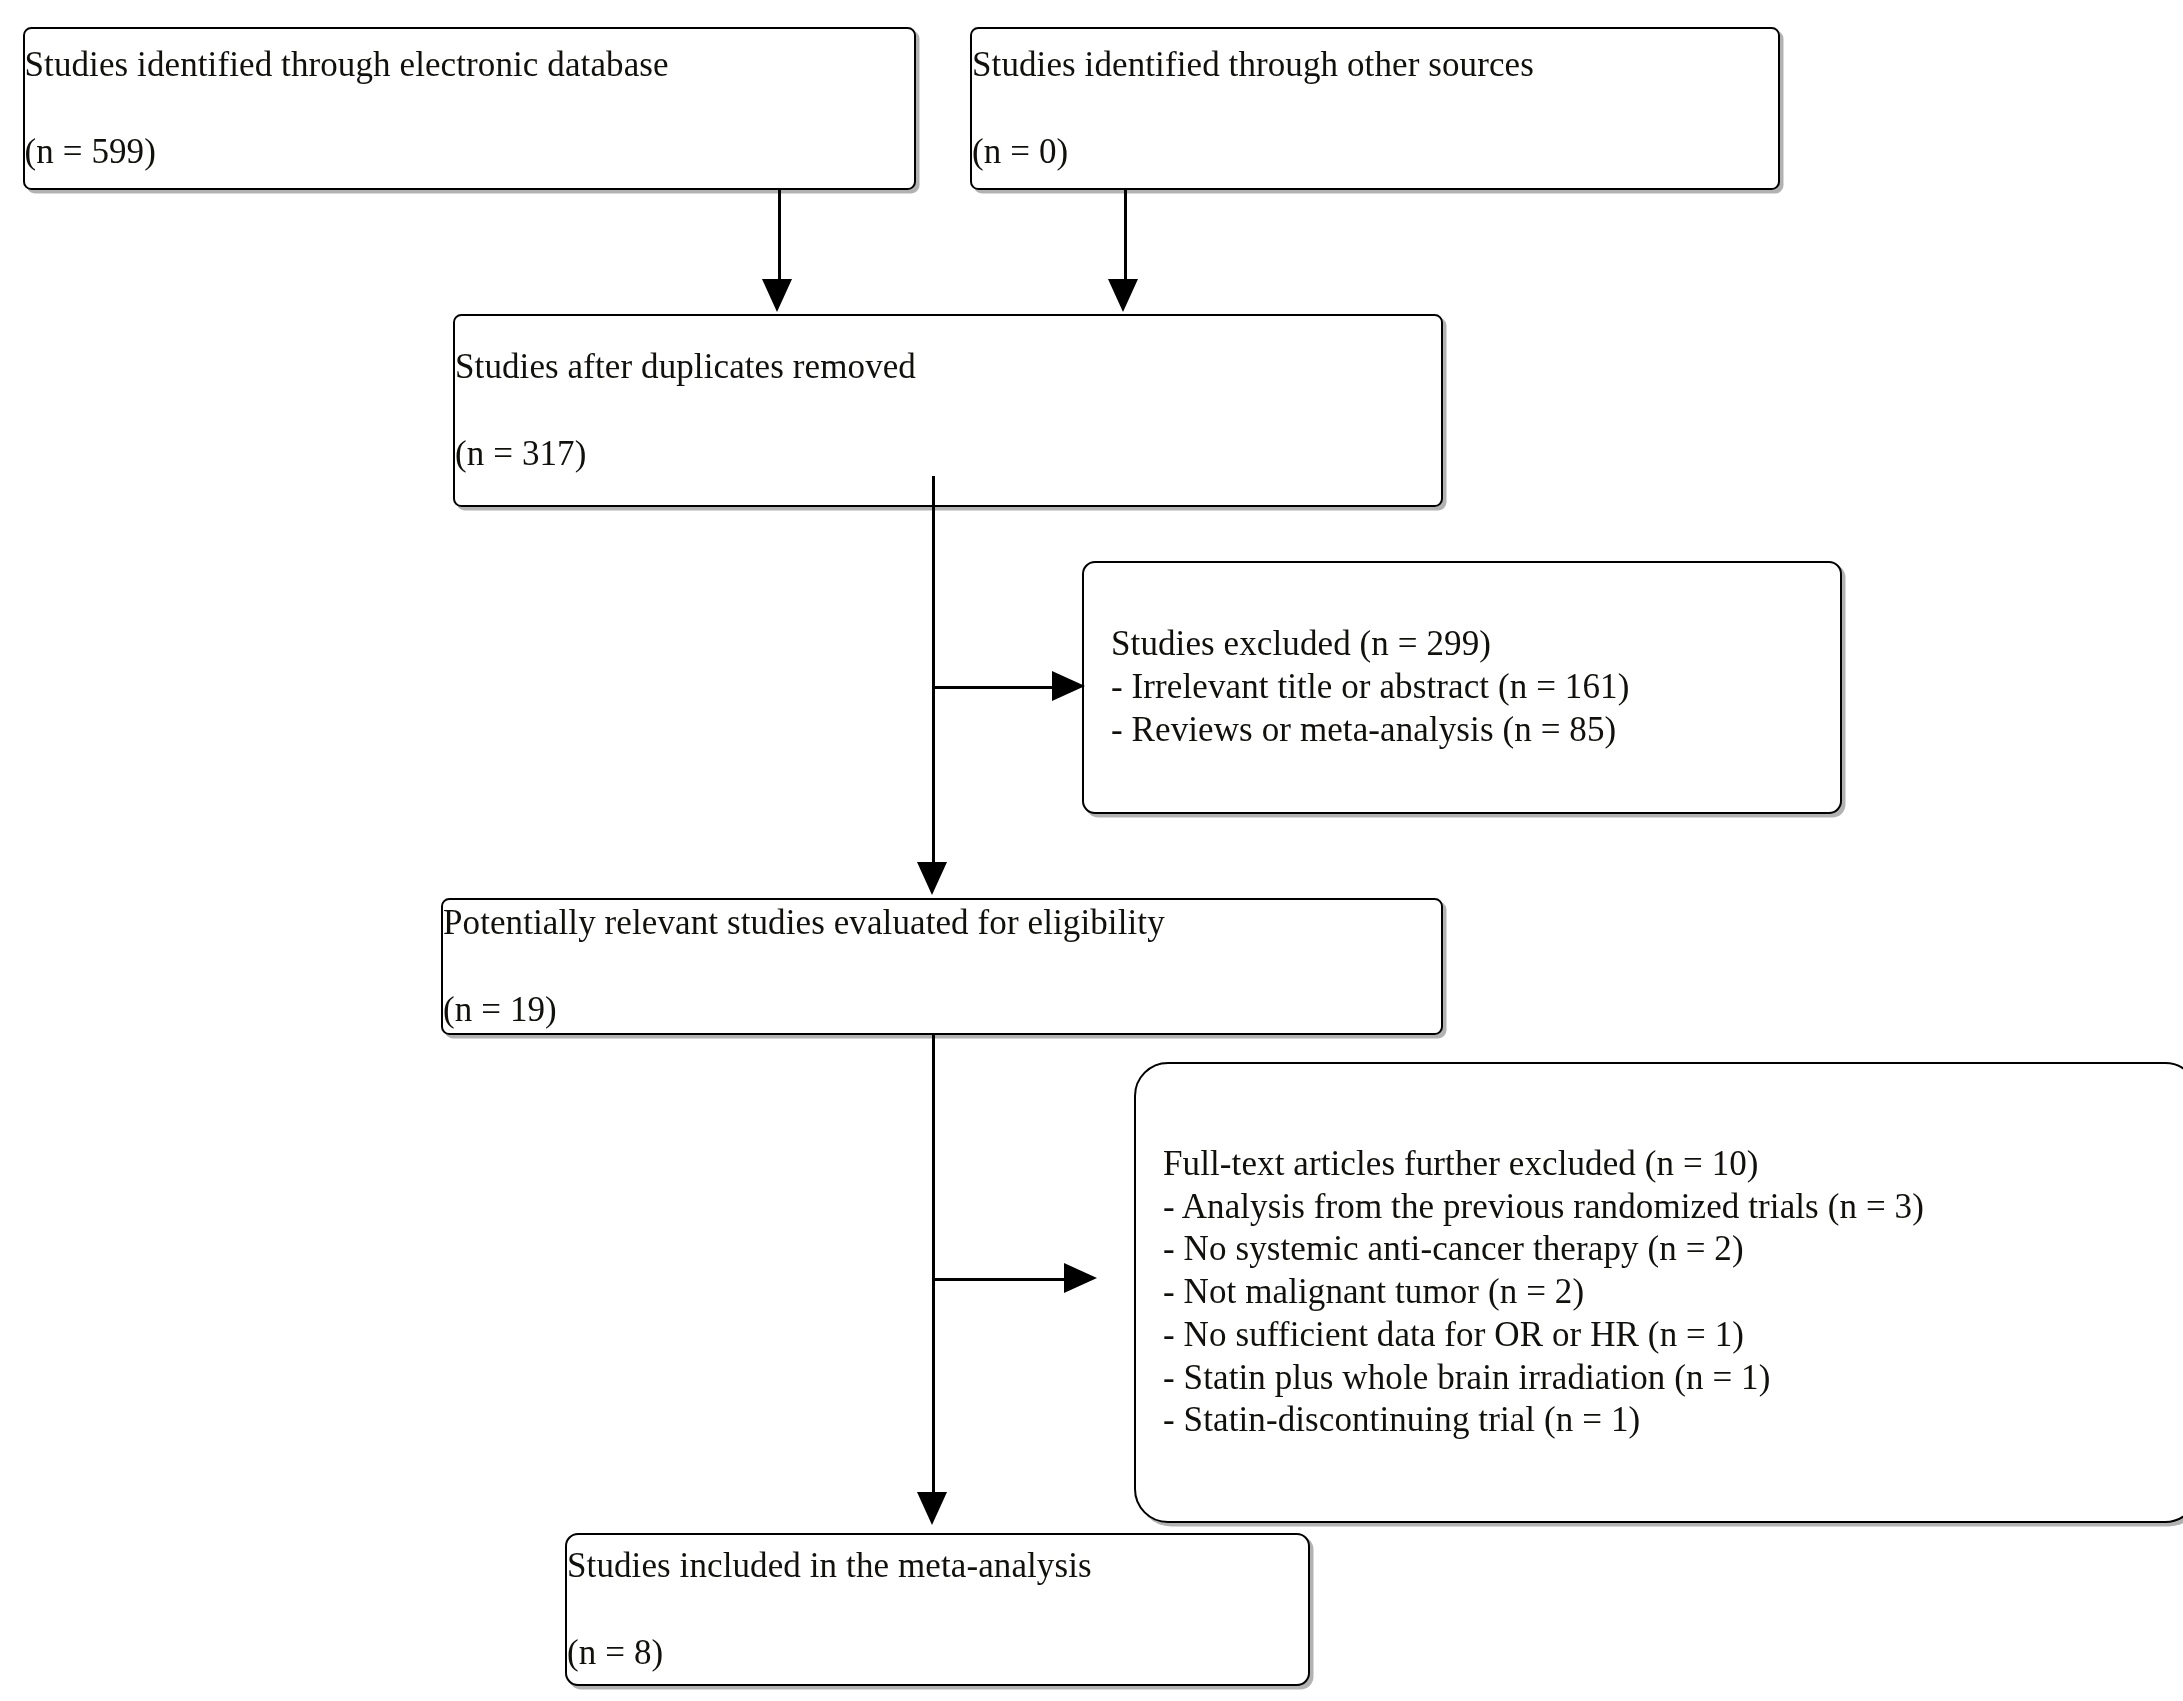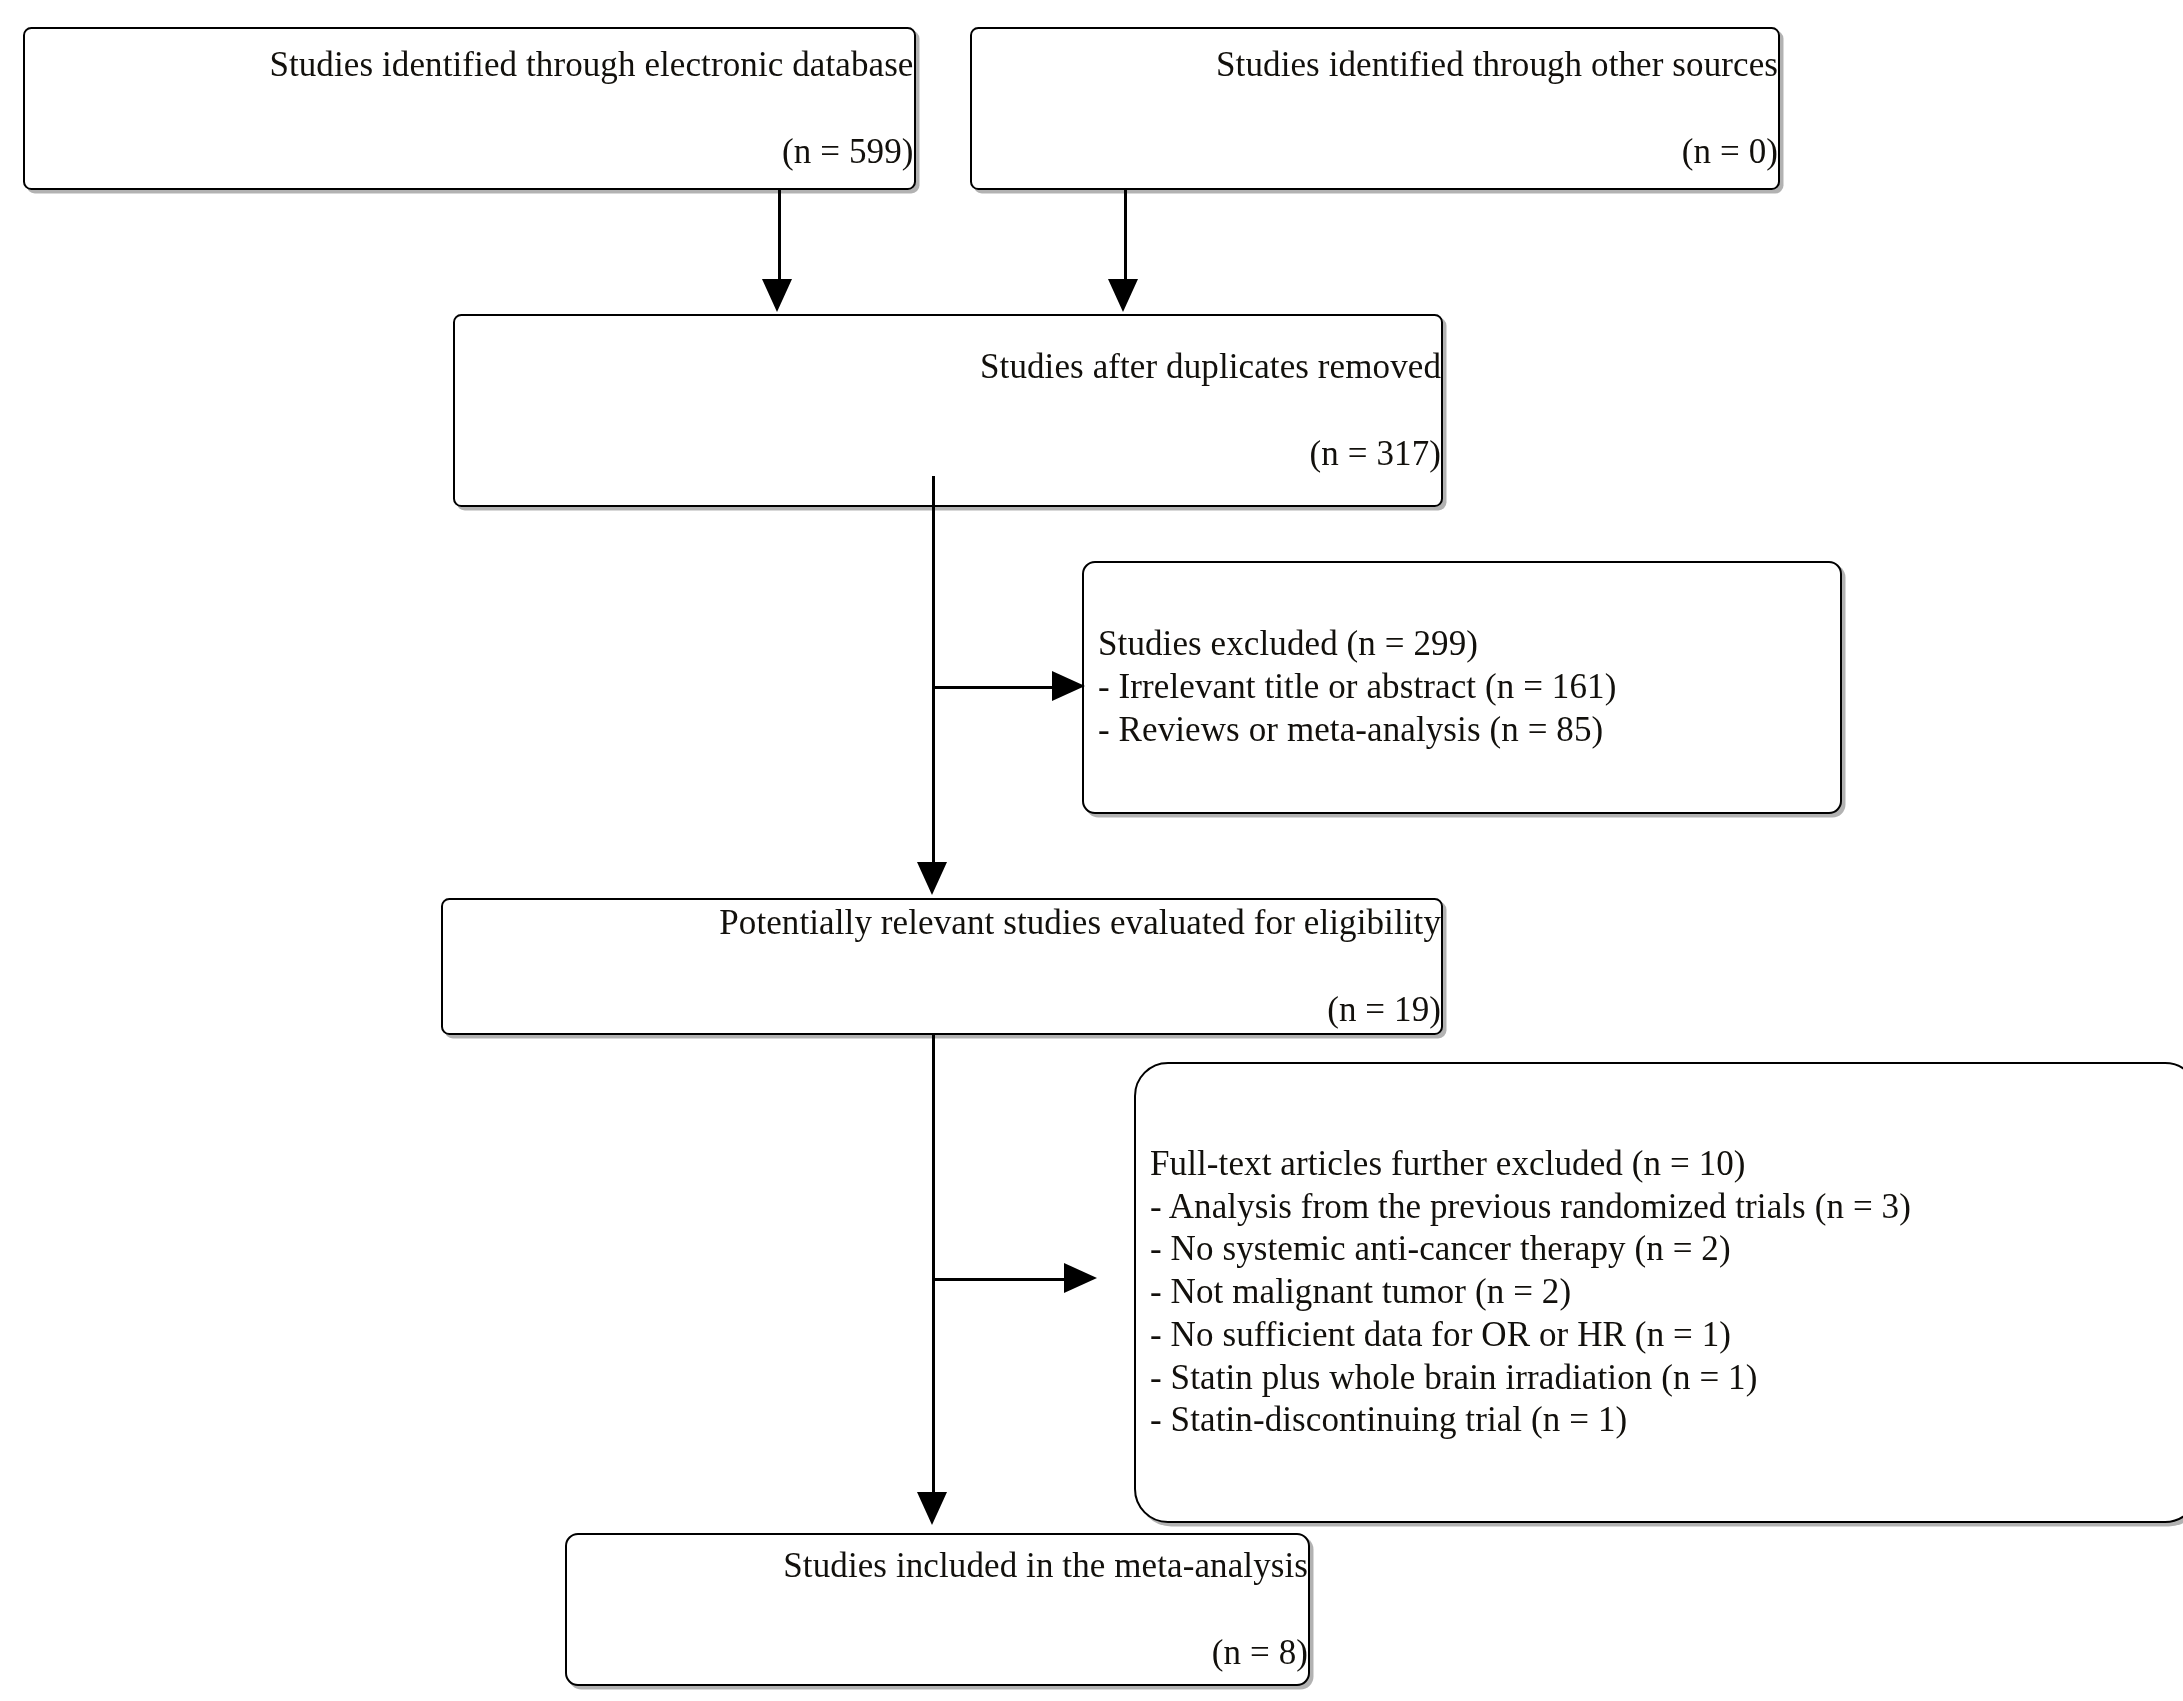--- a/index.html
+++ b/index.html
@@ -20,37 +20,37 @@
     position: absolute;
     box-sizing: border-box;
     background: #ffffff;
     border: 2.4px solid #000000;
     display: flex;
     flex-direction: column;
     justify-content: center;
     box-shadow: 3.5px 3.5px 0 rgba(0,0,0,0.30);
   }
   .node.center {
-    align-items: flex-end;
+    align-items: flex-start;
     text-align: center;
     gap: 44px;
   }
   .node.left {
     align-items: flex-start;
     text-align: left;
   }
   .node .line {
     font-size: 35px;
     line-height: 1.22;
     color: #12100c;
     white-space: nowrap;
     letter-spacing: 0.1px;
   }
   .node.left .line {
-    padding-left: 14px;
+    padding-left: 27px;
   }
 
   
   #node-db        { left: 22.5px;   top: 27px;   width: 893px; height: 163px; border-radius: 8.3px; }
   #node-other     { left: 970px; top: 27px;   width: 810px; height: 163px; border-radius: 8.3px; }
   #node-dupes     { left: 453px;  top: 314px;  width: 990px; height: 193px; border-radius: 8.3px; }
   #node-excl      { left: 1082px; top: 561px;  width: 760px; height: 253px; border-radius: 13px; }
   #node-elig      { left: 441px;  top: 898px; width: 1002px; height: 137px; border-radius: 8.3px; }
   #node-fulltext  { left: 1094px; top: 1062px; width: 1065px; height: 461px; border-radius: 34px; margin-left: 40px; }
   #node-included  { left: 565px;  top: 1525px; width: 745px; height: 153px; border-radius: 13px; margin-top: 8px; }

